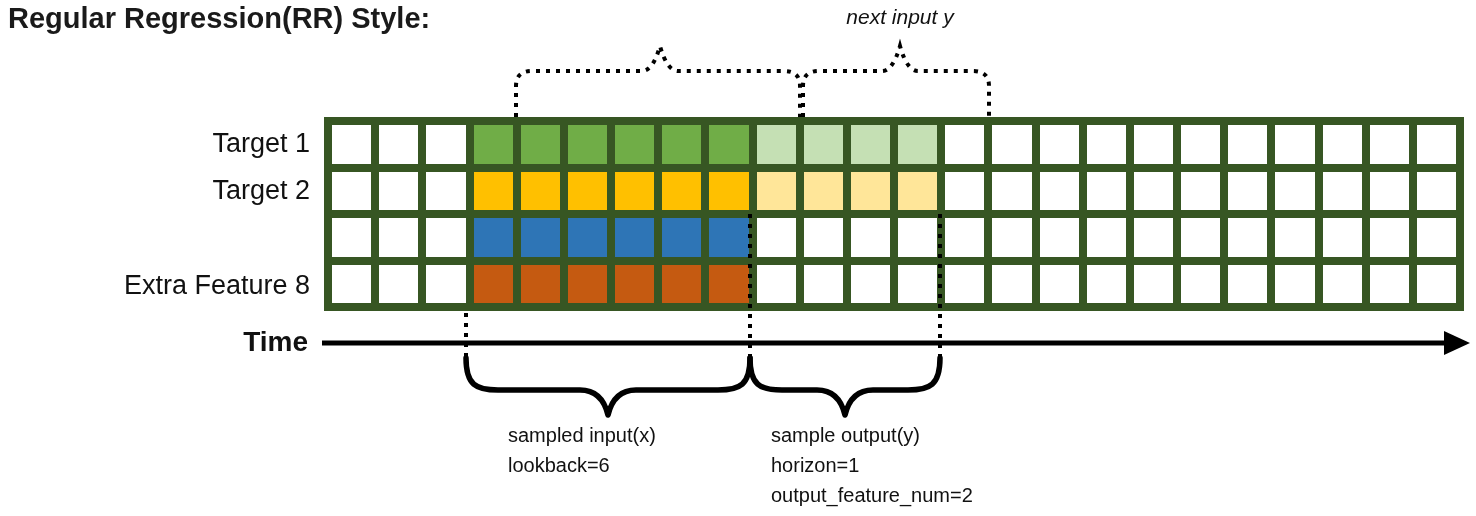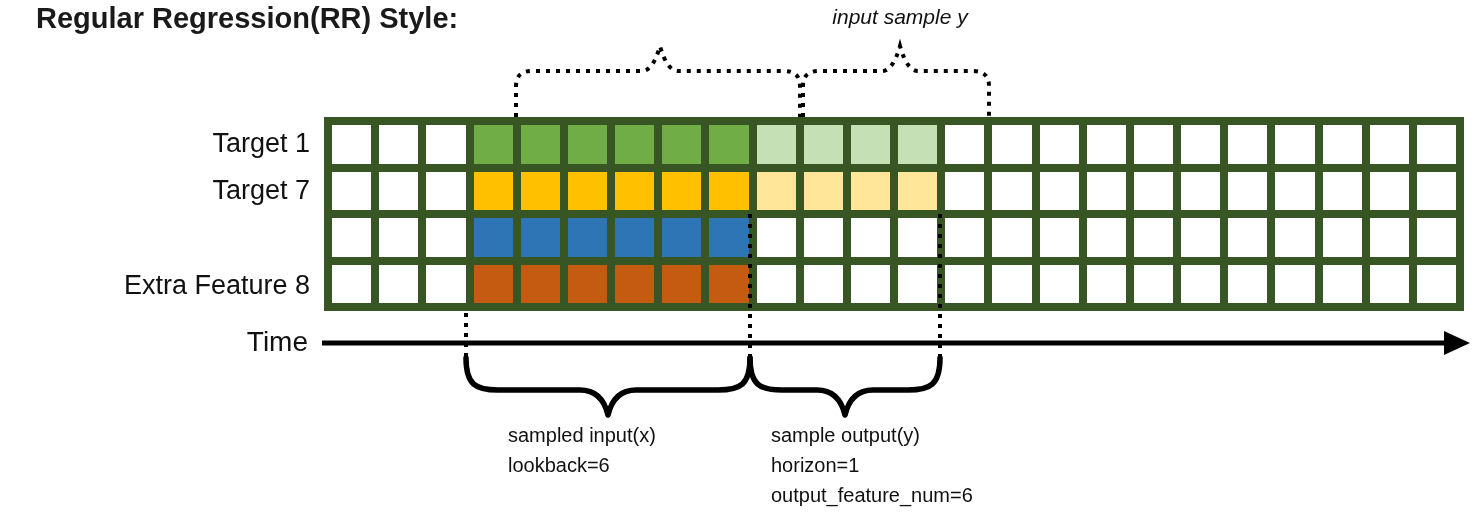--- a/index.html
+++ b/index.html
@@ -17,21 +17,20 @@
   }
   .title {
     position: absolute;
     left: 8px;
     top: 2px;
     font-size: 29px;
     font-weight: 700;
     color: #1a1a1a;
     letter-spacing: 0px;
     white-space: nowrap;
-    margin-left: 28px;
   }
   .top-label {
     position: absolute;
     top: 5px;
     width: 260px;
     text-align: center;
     font-size: 21px;
     font-style: italic;
     font-weight: 500;
     color: #111;
@@ -72,21 +71,21 @@
   }
   .cell { width: 100%; height: 100%; }
 
   .time-label {
     position: absolute;
     left: 198px;
     top: 326px;
     width: 110px;
     text-align: right;
     font-size: 28px;
-    font-weight: 400;
+    font-weight: 700;
     color: #111;
   }
 
   .anno {
     position: absolute;
     top: 420px;
     font-size: 20px;
     font-weight: 400;
     color: #111;
     line-height: 30px;
@@ -102,24 +101,24 @@
     pointer-events: none;
   }
 </style>
 </head>
 <body>
 
 <div id="canvas">
 
   <div class="title">Regular Regression(RR) Style:</div>
 
-  <div class="top-label" id="label-next-y">input sample y</div>
+  <div class="top-label" id="label-next-y">next input y</div>
 
   <div class="row-label" id="row-label-0">Target 1</div>
-  <div class="row-label" id="row-label-1">Target 7</div>
+  <div class="row-label" id="row-label-1">Target 2</div>
   <div class="row-label" id="row-label-3">Extra Feature 8</div>
 
   <div class="grid" id="sample-grid" style="background: rgb(55, 86, 35);">
       <div class="cell" style="background: rgb(255, 255, 255);"></div>
       <div class="cell" style="background: rgb(255, 255, 255);"></div>
       <div class="cell" style="background: rgb(255, 255, 255);"></div>
       <div class="cell" style="background: rgb(112, 173, 71);"></div>
       <div class="cell" style="background: rgb(112, 173, 71);"></div>
       <div class="cell" style="background: rgb(112, 173, 71);"></div>
       <div class="cell" style="background: rgb(112, 173, 71);"></div>
@@ -216,21 +215,21 @@
 
   <div class="time-label">Time</div>
 
   <div class="anno" id="anno-input">
     <div>sampled input(x)</div>
     <div>lookback=6</div>
   </div>
   <div class="anno" id="anno-output">
     <div>sample output(y)</div>
     <div>horizon=1</div>
-    <div>output_feature_num=6</div>
+    <div>output_feature_num=2</div>
   </div>
 
   <svg class="overlay" width="1476" height="516" viewBox="0 0 1476 516">
 
     <path d="M 516 117 L 516 86 Q 516 71 532 71 L 642 71 Q 653 71 660 46 Q 667 71 678 71 L 784 71 Q 800 71 800 86 L 800 117" fill="none" stroke="#000" stroke-width="4" stroke-dasharray="4 6"></path>
 
     <path d="M 803 117 L 803 86 Q 803 71 819 71 L 882 71 Q 893 71 900 46 Q 907 71 918 71 L 973 71 Q 989 71 989 86 L 989 117" fill="none" stroke="#000" stroke-width="4" stroke-dasharray="4 6"></path>
 
     <path d="M 466 313 L 466 366" fill="none" stroke="#000" stroke-width="4" stroke-dasharray="4 6"></path>
     <path d="M 750 214 L 750 366" fill="none" stroke="#000" stroke-width="4" stroke-dasharray="4 6"></path>

